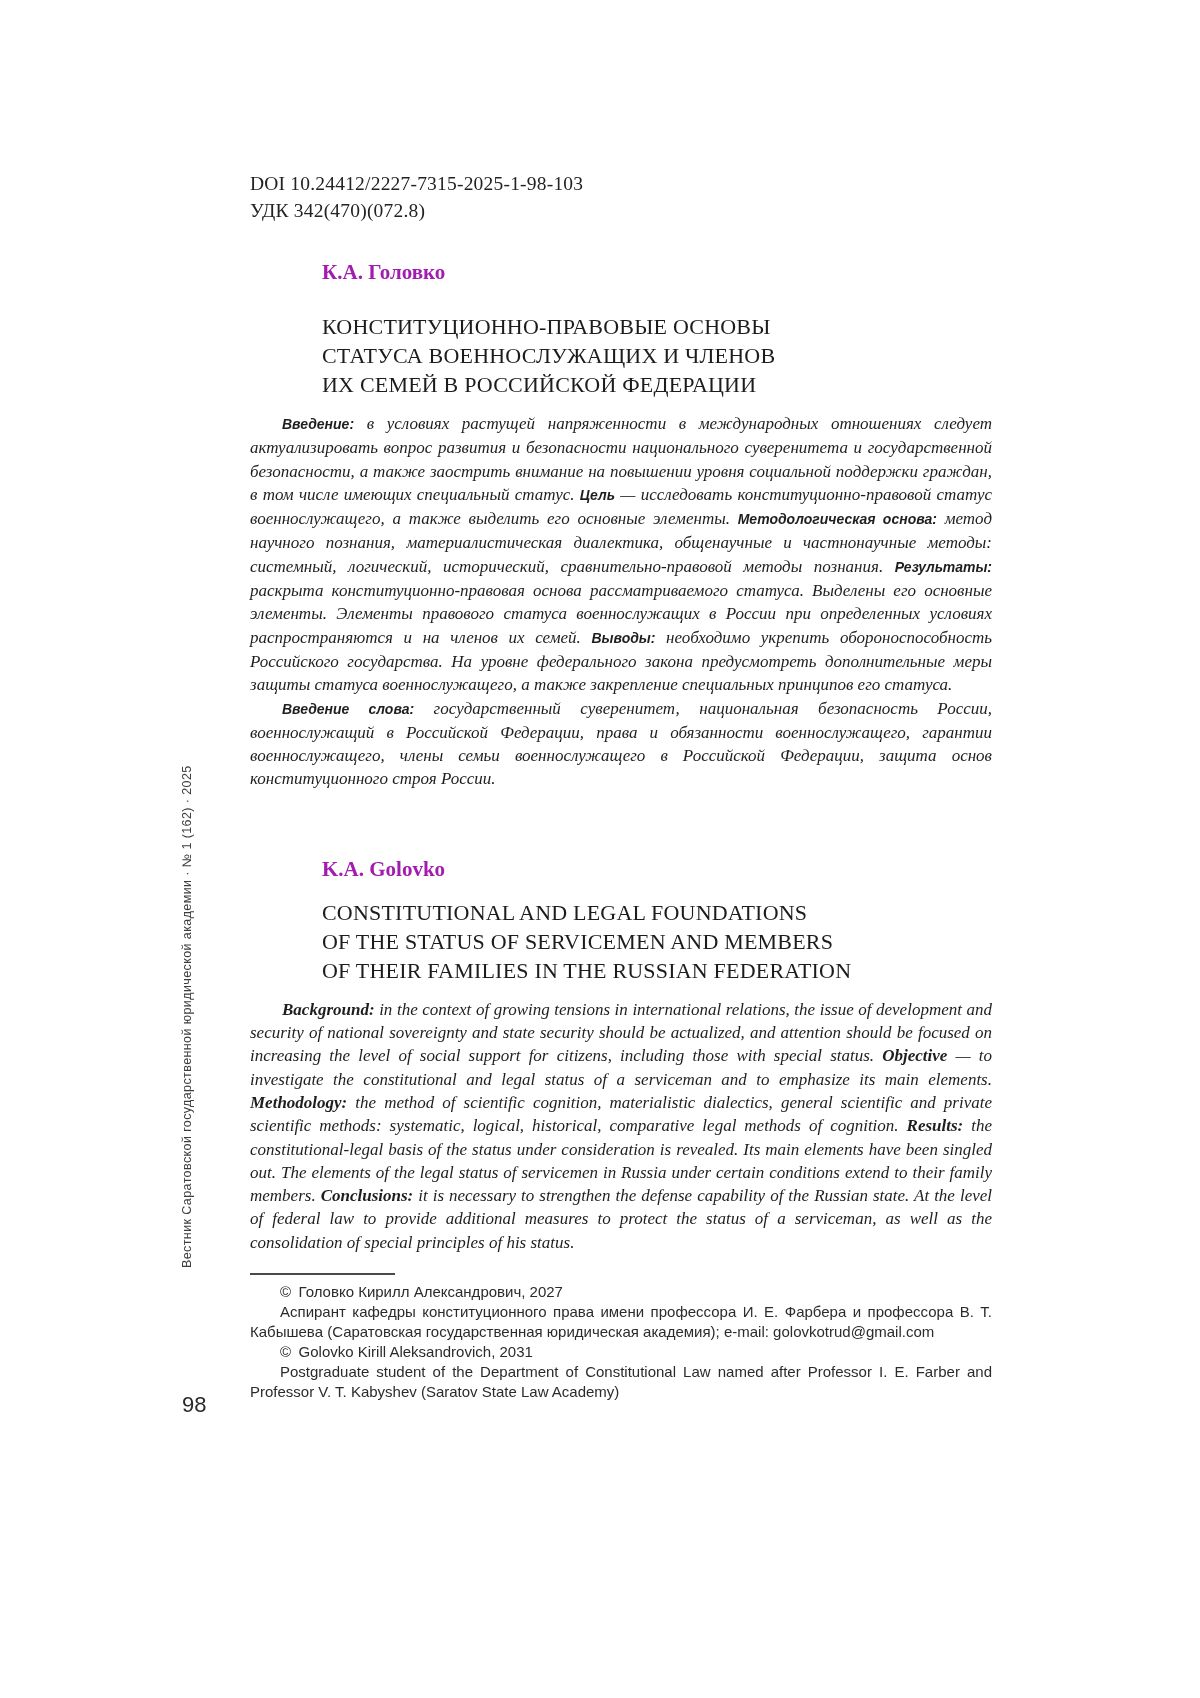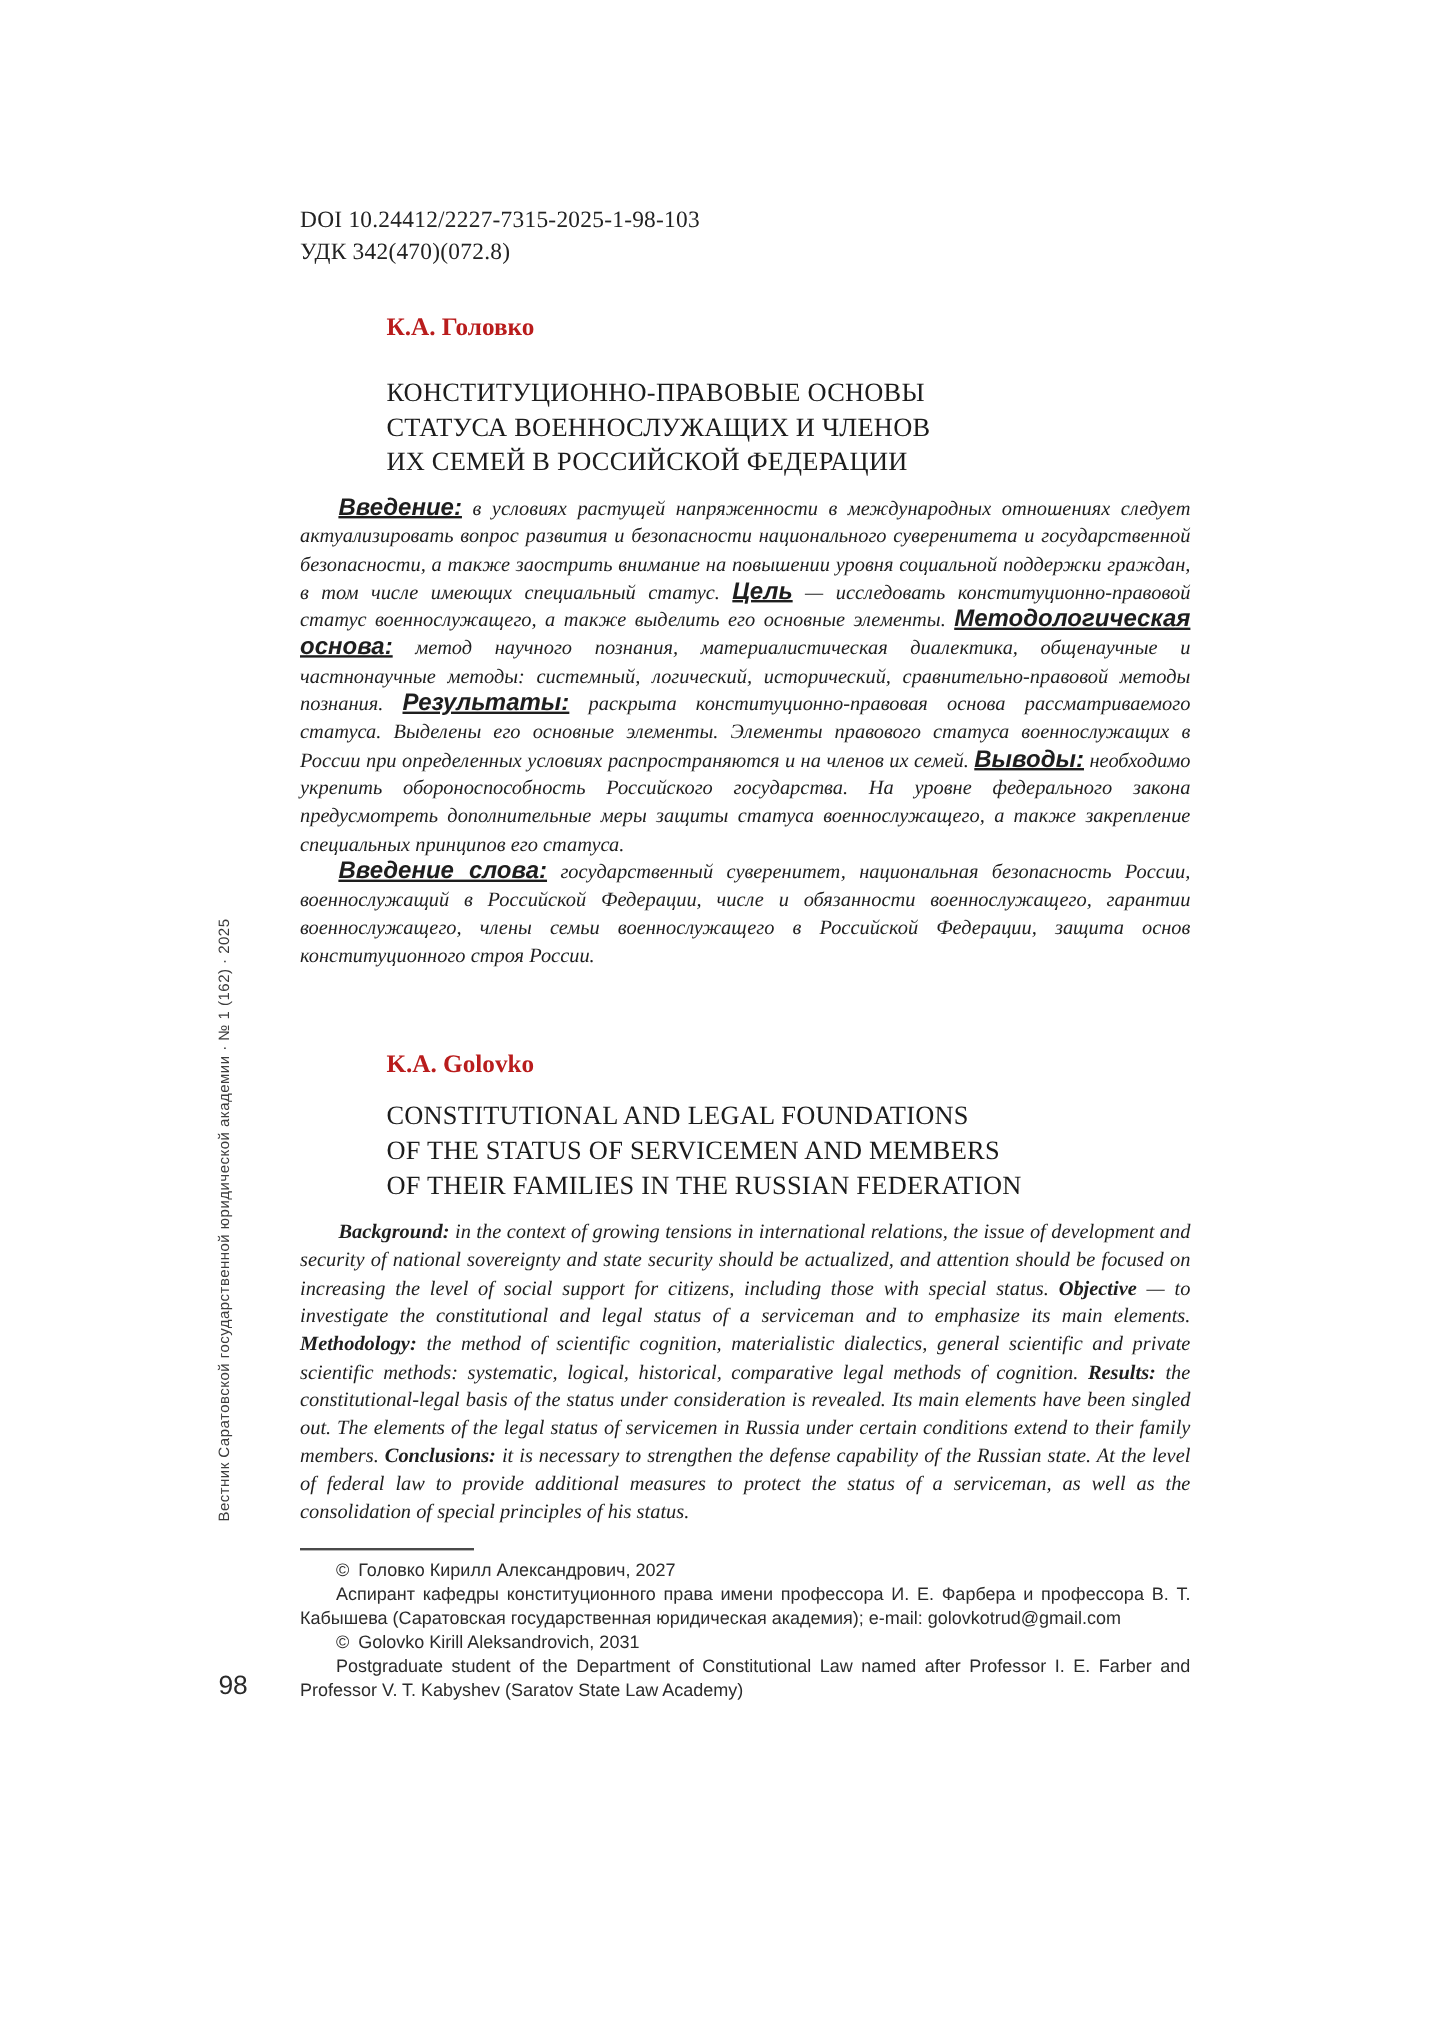--- a/index.html
+++ b/index.html
@@ -45,21 +45,21 @@
     line-height: 27px;
     letter-spacing: 0.2px;
     color: #222;
   }
 
   .author {
     font-weight: bold;
     font-size: 21px;
     line-height: 25px;
     padding-left: 72px;
-    color: #b91c1c;
+    color: #a21caf;
   }
   .author-ru { margin-top: 36px; }
   .author-en { margin-top: 66px; }
 
   .title {
     font-weight: normal;
     font-size: 22px;
     line-height: 29px;
     padding-left: 72px;
     margin: 27px 0 0 0;
@@ -74,21 +74,21 @@
     margin: 0;
     font-style: italic;
     font-size: 17px;
     line-height: 23.3px;
     text-align: justify;
     text-indent: 32px;
     hyphens: auto;
     color: #1e1e1e;
   }
   .abstract .lead { font-weight: bold; font-style: italic; }
-  .abstract-ru .lead { font-family: "Liberation Sans", sans-serif; font-size: 20px; text-decoration: underline; }
+  .abstract-ru .lead { font-family: "Liberation Sans", sans-serif; font-size: 14px; }
   .abstract-en .lead { font-family: "Liberation Serif", serif; }
 
   .footnote { margin-top: 19px; }
   .footnote-rule {
     width: 145px; height: 0;
     border-top: 2px solid #4a4a4a;
     margin-bottom: 7px;
   }
   .footnote p {
     margin: 0;
@@ -117,21 +117,21 @@
     </div>
 
     <div class="author author-ru">К.А. Головко</div>
 
     <h1 class="title title-ru" lang="ru">КОНСТИТУЦИОННО-ПРАВОВЫЕ ОСНОВЫ
 СТАТУСА ВОЕННОСЛУЖАЩИХ И ЧЛЕНОВ
 ИХ СЕМЕЙ В РОССИЙСКОЙ ФЕДЕРАЦИИ</h1>
 
     <div class="abstract abstract-ru" lang="ru">
         <p><span class="lead">Введение:</span><span> в условиях растущей напряженности в международных отношениях следует актуализировать вопрос развития и безопасности национального суверенитета и государственной безопасности, а также заострить внимание на повышении уровня социальной поддержки граждан, в том числе имеющих специальный статус. </span><span class="lead">Цель</span><span> — исследовать конституционно-правовой статус военнослужащего, а также выделить его основные элементы. </span><span class="lead">Методологическая основа:</span><span> метод научного познания, материалистическая диалектика, общенаучные и частнонаучные методы: системный, логический, исторический, сравнительно-правовой методы познания. </span><span class="lead">Результаты:</span><span> раскрыта конституционно-правовая основа рассматриваемого статуса. Выделены его основные элементы. Элементы правового статуса военнослужащих в России при определенных условиях распространяются и на членов их семей. </span><span class="lead">Выводы:</span><span> необходимо укрепить обороноспособность Российского государства. На уровне федерального закона предусмотреть дополнительные меры защиты статуса военнослужащего, а также закрепление специальных принципов его статуса.</span></p>
-        <p><span class="lead">Введение слова:</span><span> государственный суверенитет, национальная безопасность России, военнослужащий в Российской Федерации, числе и обязанности военнослужащего, гарантии военнослужащего, члены семьи военнослужащего в Российской Федерации, защита основ конституционного строя России.</span></p>
+        <p><span class="lead">Введение слова:</span><span> государственный суверенитет, национальная безопасность России, военнослужащий в Российской Федерации, права и обязанности военнослужащего, гарантии военнослужащего, члены семьи военнослужащего в Российской Федерации, защита основ конституционного строя России.</span></p>
       </div>
 
     <div class="author author-en">K.A. Golovko</div>
 
     <h1 class="title title-en" lang="en">CONSTITUTIONAL AND LEGAL FOUNDATIONS
 OF THE STATUS OF SERVICEMEN AND MEMBERS
 OF THEIR FAMILIES IN THE RUSSIAN FEDERATION</h1>
 
     <div class="abstract abstract-en" lang="en">
         <p><span class="lead">Background:</span><span> in the context of growing tensions in international relations, the issue of development and security of national sovereignty and state security should be actualized, and attention should be focused on increasing the level of social support for citizens, including those with special status. </span><span class="lead">Objective</span><span> — to investigate the constitutional and legal status of a serviceman and to emphasize its main elements. </span><span class="lead">Methodology:</span><span> the method of scientific cognition, materialistic dialectics, general scientific and private scientific methods: systematic, logical, historical, comparative legal methods of cognition. </span><span class="lead">Results:</span><span> the constitutional-legal basis of the status under consideration is revealed. Its main elements have been singled out. The elements of the legal status of servicemen in Russia under certain conditions extend to their family members. </span><span class="lead">Conclusions:</span><span> it is necessary to strengthen the defense capability of the Russian state. At the level of federal law to provide additional measures to protect the status of a serviceman, as well as the consolidation of special principles of his status.</span></p>

